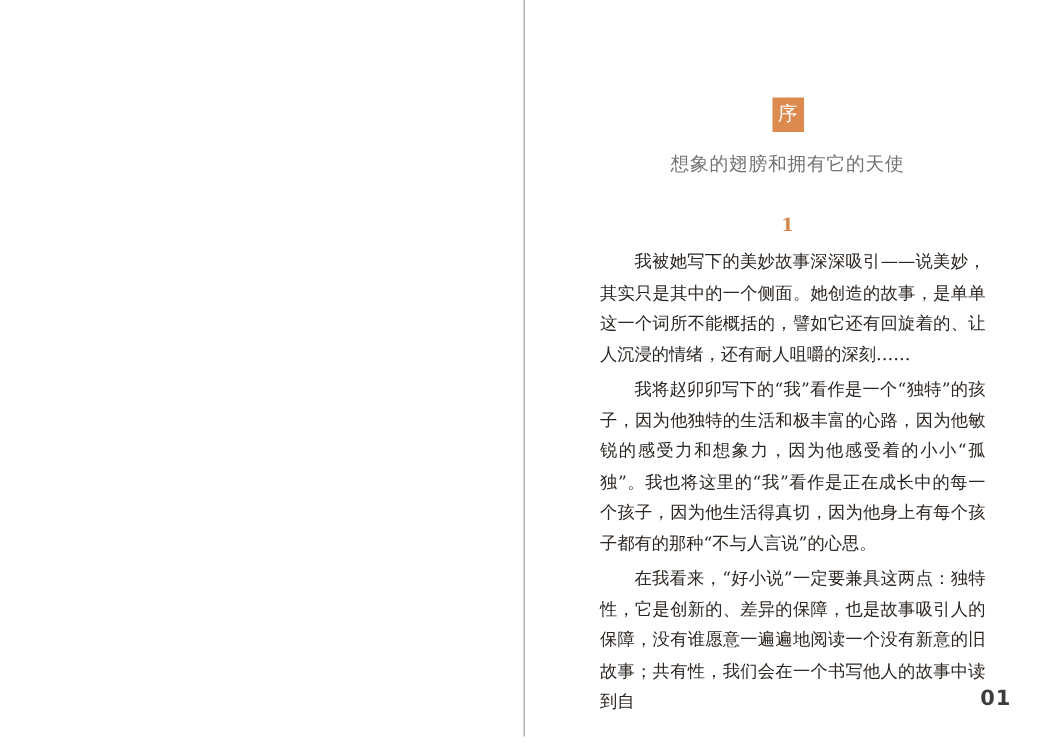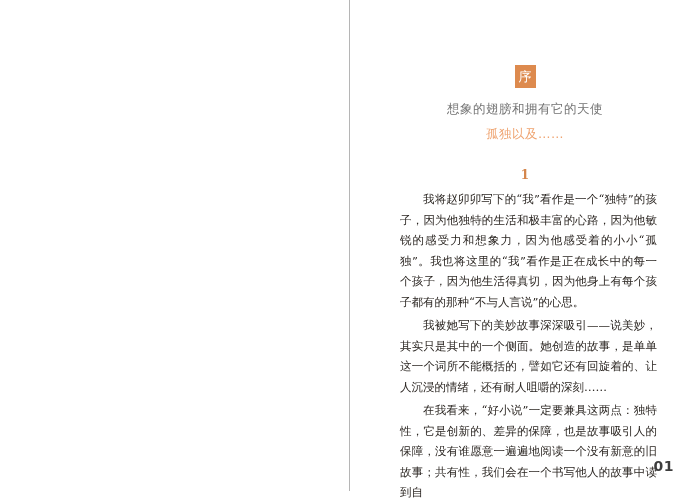--- a/index.html
+++ b/index.html
@@ -106,22 +106,21 @@
 <body>
 
 <div class="book">
   <div class="page-left"></div>
   <div class="divider"></div>
   <div class="page-right">
     <div class="badge-wrap">
       <span class="badge">序</span>
     </div>
     <div class="title-line1">想象的翅膀和拥有它的天使</div>
-    <div class="title-line2">孤独以及……</div>
     <div class="section-number">1</div>
     <div class="body-text">
+        <p>我被她写下的美妙故事深深吸引——说美妙，其实只是其中的一个侧面。她创造的故事，是单单这一个词所不能概括的，譬如它还有回旋着的、让人沉浸的情绪，还有耐人咀嚼的深刻……</p>
         <p>我将赵卯卯写下的“我”看作是一个“独特”的孩子，因为他独特的生活和极丰富的心路，因为他敏锐的感受力和想象力，因为他感受着的小小“孤独”。我也将这里的“我”看作是正在成长中的每一个孩子，因为他生活得真切，因为他身上有每个孩子都有的那种“不与人言说”的心思。</p>
-        <p>我被她写下的美妙故事深深吸引——说美妙，其实只是其中的一个侧面。她创造的故事，是单单这一个词所不能概括的，譬如它还有回旋着的、让人沉浸的情绪，还有耐人咀嚼的深刻……</p>
         <p>在我看来，“好小说”一定要兼具这两点：独特性，它是创新的、差异的保障，也是故事吸引人的保障，没有谁愿意一遍遍地阅读一个没有新意的旧故事；共有性，我们会在一个书写他人的故事中读到自</p>
       </div>
     <div class="page-number">01</div>
   </div>
 </div>
 
 </body></html>

